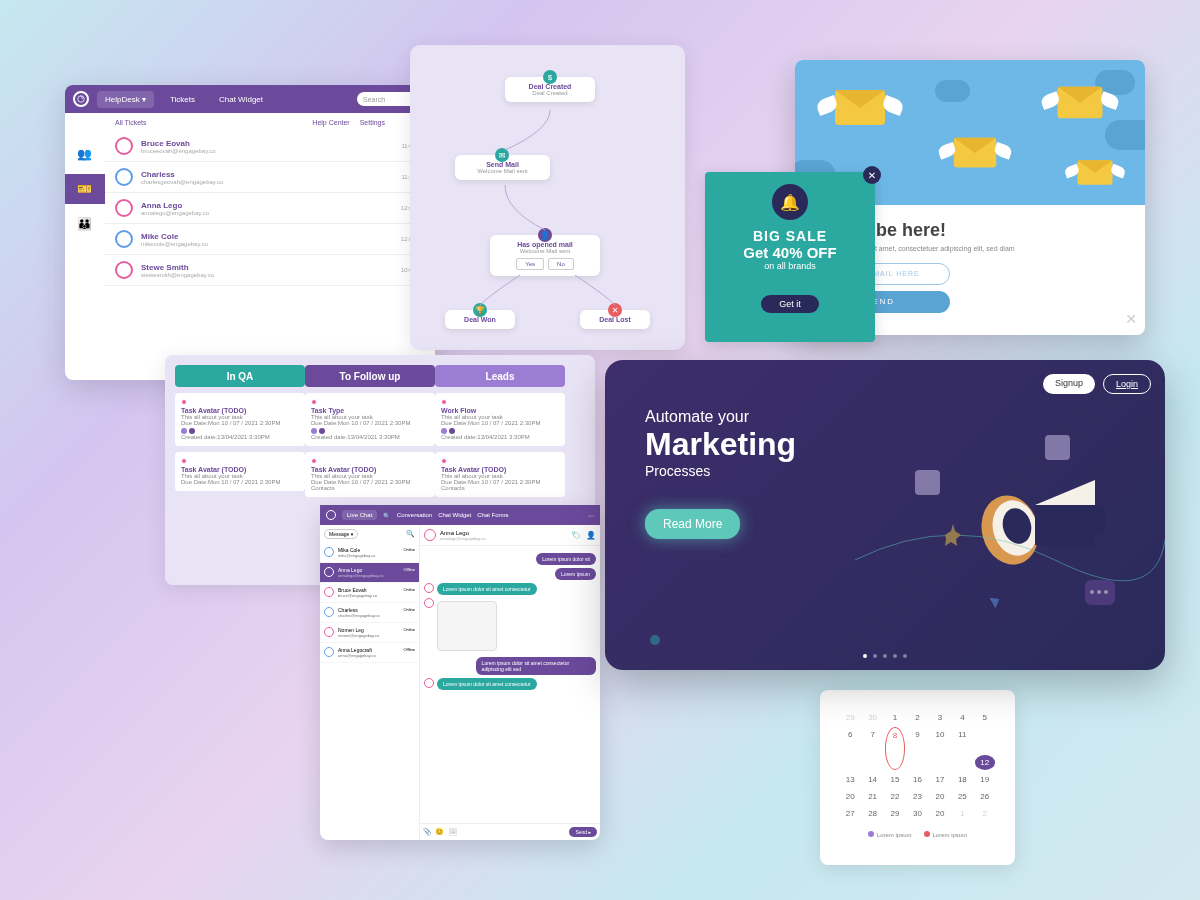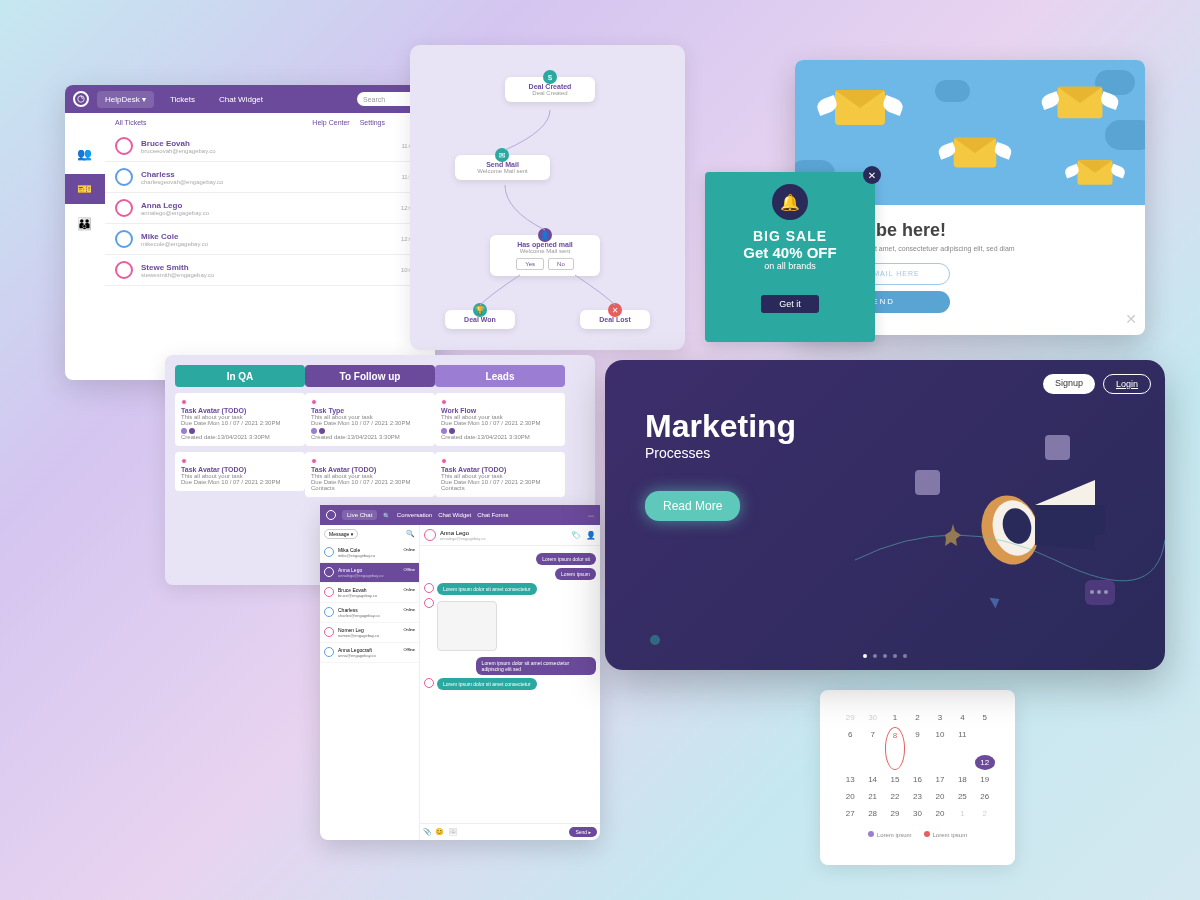--- a/index.html
+++ b/index.html
@@ -55,21 +55,21 @@
 .sub-close { position: absolute; right: 8px; bottom: 8px; color: #ccc; font-size: 14px; }
 
 
 .sale { position: absolute; top: 172px; left: 705px; width: 170px; height: 170px; background: #2ba8a0; border-radius: 4px; box-shadow: 0 4px 15px rgba(0,0,0,0.15); z-index: 10; }
 .sale-close { position: absolute; top: -6px; right: -6px; width: 18px; height: 18px; background: #2a2a5a; border-radius: 50%; color: #fff; display: flex; align-items: center; justify-content: center; font-size: 10px; }
 .sale-bell { width: 36px; height: 36px; background: #2a2a5a; border-radius: 50%; margin: 12px auto 8px; display: flex; align-items: center; justify-content: center; color: #fff; font-size: 16px; }
 .sale-body { text-align: center; color: #fff; }
 .sale-big { font-size: 14px; font-weight: 700; letter-spacing: 1px; }
 .sale-offer { font-size: 15px; font-weight: 700; }
 .sale-brands { font-size: 9px; }
-.sale-btn { background: #2a2a5a; color: #fff; font-size: 9px; padding: 4px 18px; border-radius: 3px; display: inline-block; margin-top: 24px; }
+.sale-btn { background: #2a2a5a; color: #fff; font-size: 9px; padding: 4px 18px; border-radius: 9px; display: inline-block; margin-top: 24px; }
 
 
 .kanban { top: 355px; left: 165px; width: 430px; height: 230px; background: #e8e4f5; padding: 10px; display: flex; gap: 0; }
 .kb-col { width: 130px; }
 .kb-header { height: 22px; border-radius: 4px; color: #fff; font-size: 10px; display: flex; align-items: center; justify-content: center; font-weight: 600; margin-bottom: 6px; }
 .kb-header.teal { background: #2ba8a0; }
 .kb-header.purple { background: #6b4a9c; }
 .kb-header.lav { background: #9b7dd4; }
 .kb-card { background: #fff; border-radius: 4px; padding: 6px; margin-bottom: 6px; font-size: 6px; }
 .kb-card-title { font-size: 7px; color: #6b4a9c; font-weight: 600; }
@@ -477,20 +477,21 @@
     </div>
   </div>
 </div>
 
 <div class="panel hero">
   <div class="hero-nav">
     <div class="hero-btn signup">Signup</div>
     <div class="hero-btn login">Login</div>
   </div>
   <div class="hero-content">
+    <div class="hero-t1">Automate your</div>
     <div class="hero-t2">Marketing</div>
     <div class="hero-t3">Processes</div>
     <div class="hero-cta">Read More</div>
   </div>
   <div class="megaphone">
     <svg viewBox="0 0 140 140">
       <ellipse cx="45" cy="80" rx="28" ry="35" fill="#d89850" transform="rotate(-15 45 80)"></ellipse>
       <ellipse cx="50" cy="78" rx="22" ry="28" fill="#f5f0e8" transform="rotate(-15 50 78)"></ellipse>
       <ellipse cx="52" cy="76" rx="14" ry="18" fill="#2a2a5a" transform="rotate(-15 52 76)"></ellipse>
       <path d="M70 55 L130 30 L130 100 L70 95 Z" fill="#2a2a5a"></path>

